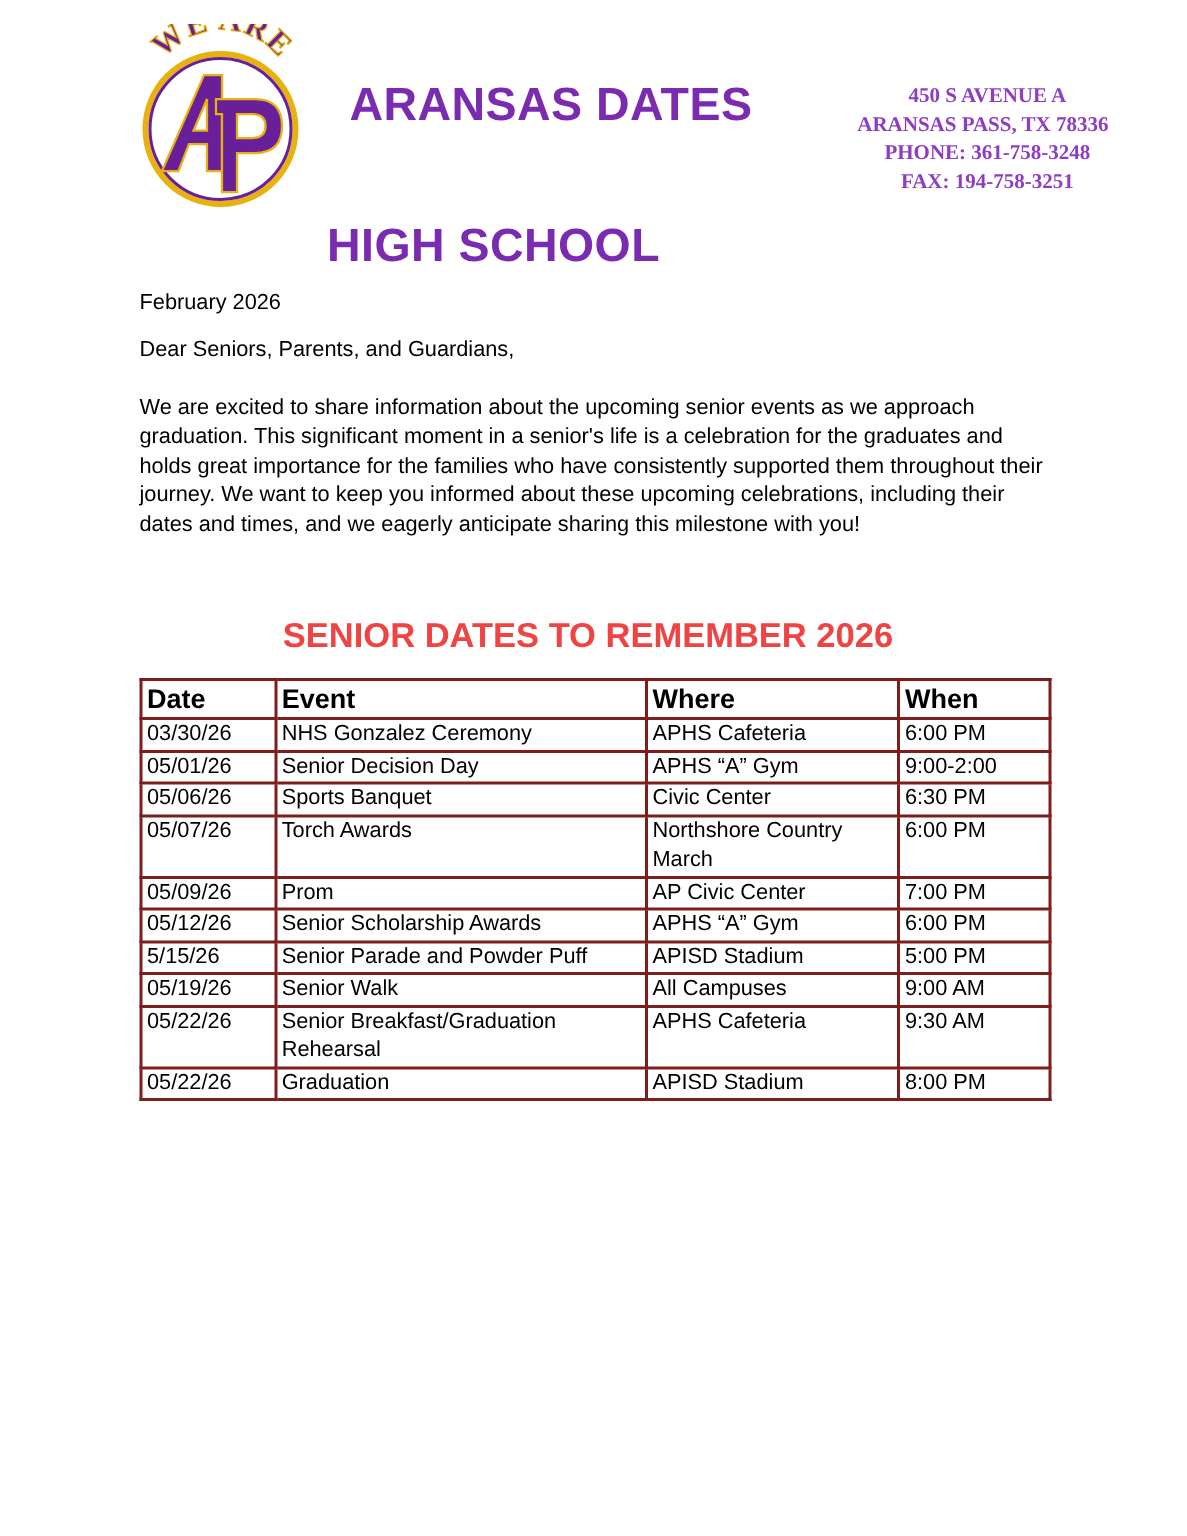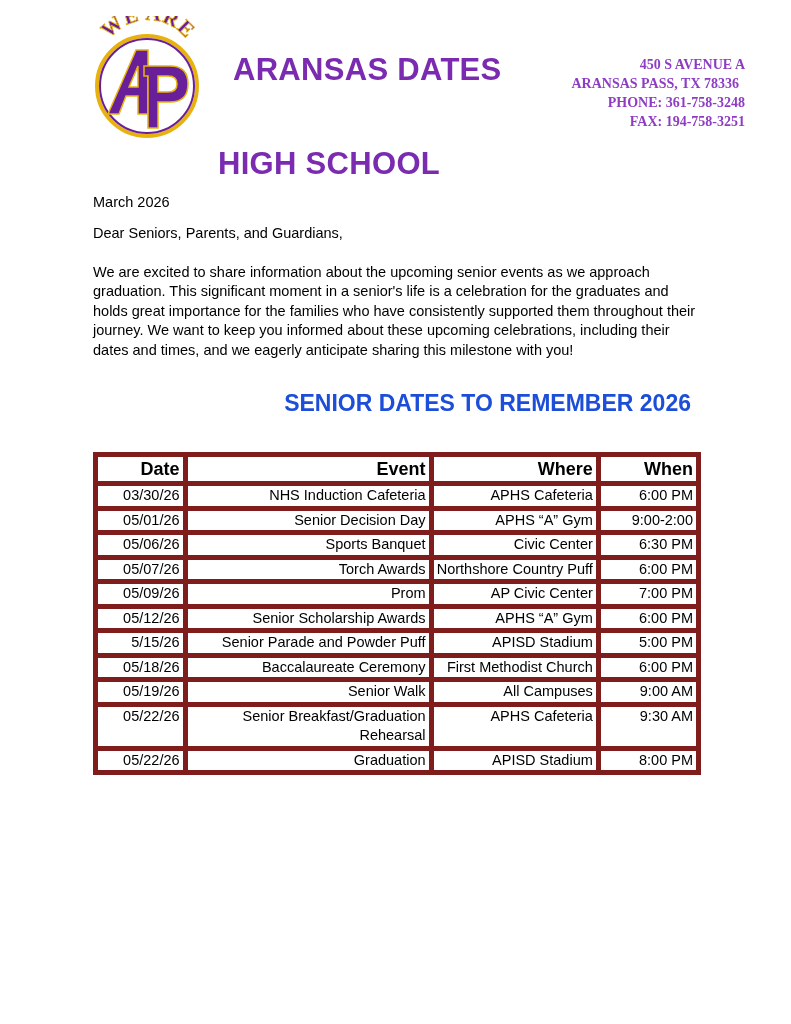--- a/index.html
+++ b/index.html
@@ -2,28 +2,28 @@
 <html><head>
 <meta charset="utf-8">
 <style>
   html, body { margin: 0; padding: 0; background: #ffffff; }
   body { width: 791px; height: 1024px; position: relative; overflow: hidden; font-family: "Liberation Sans", sans-serif; color: #000; }
   .logo { position: absolute; left: 86px; top: 16px; width: 122px; height: 124px; }
   .school-name { position: absolute; color: #7a2bb0; font-family: "Liberation Sans", sans-serif; font-weight: bold; font-size: 31px; letter-spacing: 0.3px; white-space: nowrap; }
   .line1 { left: 233px; top: 52px; }
   .line2 { left: 218px; top: 98px; margin-top: 48px; }
   .address { position: absolute; right: 46px; top: 55px; text-align: right; color: #8e3cc4; font-family: "Liberation Serif", serif; font-weight: bold; font-size: 14px; line-height: 19px; }
-  .address div { white-space: nowrap; }
+  .address div { white-space: nowrap; text-align: center; }
   .address .line-city { margin-right: 0; }
   .date-line { position: absolute; left: 93px; top: 194px; font-size: 14.5px; }
   .greeting { position: absolute; left: 93px; top: 225px; font-size: 14.5px; }
   .intro { position: absolute; left: 93px; top: 263px; width: 610px; font-size: 14.5px; line-height: 19.4px; margin: 0; }
-  .section-title { position: absolute; left: 93px; top: 390px; width: 598px; text-align: right; color: #1d4ed8; font-weight: bold; font-size: 23px; }
+  .section-title { position: absolute; left: 93px; top: 410px; width: 598px; text-align: center; color: #ef4444; font-weight: bold; font-size: 23px; }
   table.events { position: absolute; left: 93px; top: 452px; width: 608px; border-collapse: collapse; font-size: 14.5px; }
-  table.events th, table.events td { border: 5px solid #7f1d1d; text-align: right; vertical-align: top; padding: 0 3px; line-height: 19.5px; }
+  table.events th, table.events td { border: 2px solid #7f1d1d; text-align: left; vertical-align: top; padding: 0 3px; line-height: 19.5px; }
   table.events th { font-weight: bold; font-size: 18px; line-height: 24px; }
   table.events col.c-date { width: 90px; }
   table.events col.c-event { width: 248px; }
   table.events col.c-where { width: 169px; }
   table.events col.c-when { width: 101px; }
   tr.tall td { height: 57px; }
 </style>
 </head>
 <body>
 
@@ -47,21 +47,21 @@
 <div class="school-name line1">ARANSAS DATES</div>
 <div class="school-name line2">HIGH SCHOOL</div>
 
 <div class="address">
   <div>450 S AVENUE A</div>
   <div class="line-city" style="margin-right:6px;">ARANSAS PASS, TX 78336</div>
   <div>PHONE:  361-758-3248</div>
   <div>FAX:  194-758-3251</div>
 </div>
 
-<div class="date-line">March 2026</div>
+<div class="date-line">February 2026</div>
 <div class="greeting">Dear Seniors, Parents, and Guardians,</div>
 <p class="intro">We are excited to share information about the upcoming senior events as we approach graduation. This significant moment in a senior's life is a celebration for the graduates and holds great importance for the families who have consistently supported them throughout their journey. We want to keep you informed about these upcoming celebrations, including their dates and times, and we eagerly anticipate sharing this milestone with you!</p>
 
 <div class="section-title">SENIOR DATES TO REMEMBER 2026</div>
 
 <table class="events">
   <colgroup>
     <col class="c-date">
       <col class="c-event">
       <col class="c-where">
@@ -71,65 +71,59 @@
     <tr>
       <th>Date</th>
       <th>Event</th>
       <th>Where</th>
       <th>When</th>
     </tr>
   </thead>
   <tbody>
     <tr>
       <td>03/30/26</td>
-      <td>NHS Induction Cafeteria</td>
+      <td>NHS Gonzalez Ceremony</td>
       <td>APHS Cafeteria</td>
       <td>6:00 PM</td>
     </tr>
     <tr>
       <td>05/01/26</td>
       <td>Senior Decision Day</td>
       <td>APHS “A” Gym</td>
       <td>9:00-2:00</td>
     </tr>
     <tr>
       <td>05/06/26</td>
       <td>Sports Banquet</td>
       <td>Civic Center</td>
       <td>6:30 PM</td>
     </tr>
     <tr>
       <td>05/07/26</td>
       <td>Torch Awards</td>
-      <td>Northshore Country Puff</td>
+      <td>Northshore Country March</td>
       <td>6:00 PM</td>
     </tr>
     <tr>
       <td>05/09/26</td>
       <td>Prom</td>
       <td>AP Civic Center</td>
       <td>7:00 PM</td>
     </tr>
     <tr>
       <td>05/12/26</td>
       <td>Senior Scholarship Awards</td>
       <td>APHS “A” Gym</td>
       <td>6:00 PM</td>
     </tr>
     <tr>
       <td>5/15/26</td>
       <td>Senior Parade and Powder Puff</td>
       <td>APISD Stadium</td>
       <td>5:00 PM</td>
-    </tr>
-    <tr>
-      <td>05/18/26</td>
-      <td>Baccalaureate Ceremony</td>
-      <td>First Methodist Church</td>
-      <td>6:00 PM</td>
     </tr>
     <tr>
       <td>05/19/26</td>
       <td>Senior Walk</td>
       <td>All Campuses</td>
       <td>9:00 AM</td>
     </tr>
     <tr>
       <td>05/22/26</td>
       <td>Senior Breakfast/Graduation Rehearsal</td>

